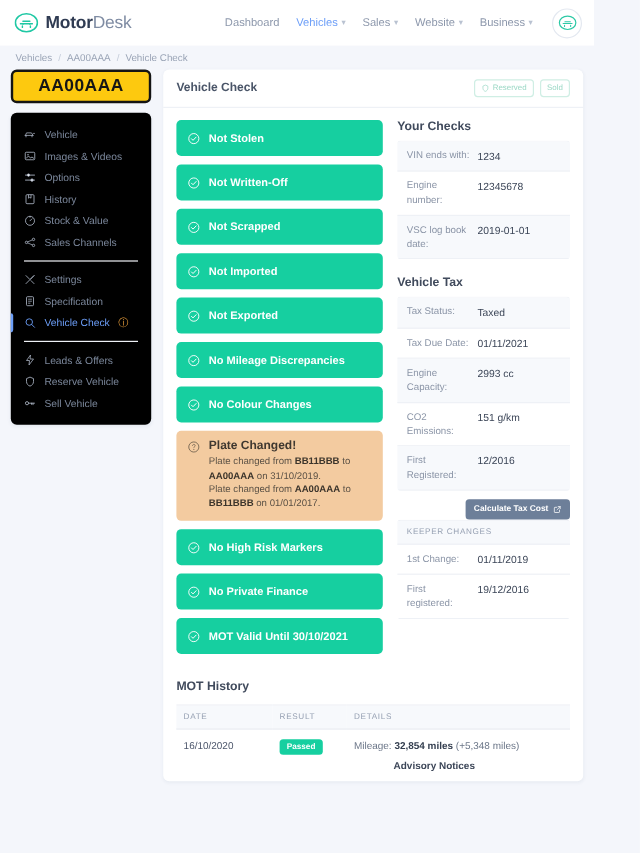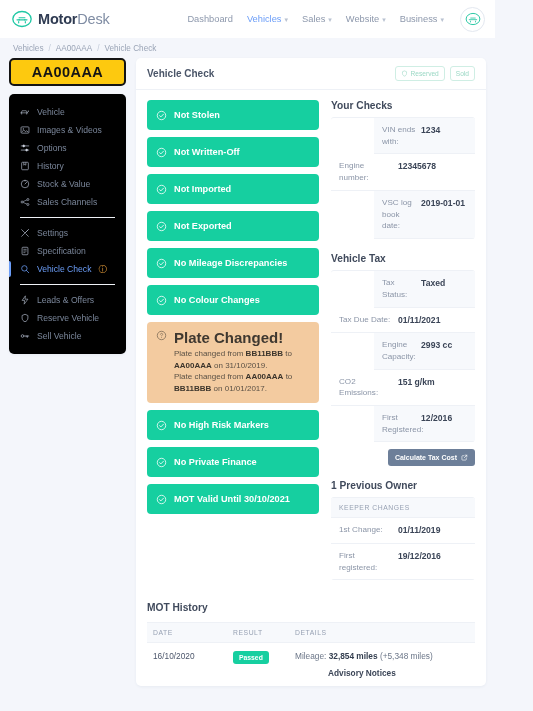--- a/index.html
+++ b/index.html
@@ -105,37 +105,37 @@
     background: #16cfa0; border-radius: 4px; color: #fff;
     padding: 7px 9px; display: flex; align-items: center; gap: 7px;
     font-size: 9.2px; font-weight: 700; min-height: 30px;
   }
   .chk .tick { width: 11px; height: 11px; flex: 0 0 11px; }
   .chk.warn {
     background: #f3cba0; color: #4c4235; align-items: flex-start;
     font-weight: 400; padding: 7px 9px 9px 9px;
   }
   .chk.warn .tick { color: #7b6a55; margin-top: 1px; }
-  .warn-title { font-weight: 700; font-size: 15px; display: block; margin-bottom: 2px; color:#3f3830; }
+  .warn-title { font-weight: 700; font-size: 10px; display: block; margin-bottom: 2px; color:#3f3830; }
   .warn-line { font-size: 8px; line-height: 1.45; color: #5b5145; }
   .warn-line b { font-weight: 700; color: #3b342b; }
 
   
   .info { flex: 1; min-width: 0; }
   .sec-title { font-size: 10.2px; font-weight: 600; color: #404a5c; margin-bottom: 6px; }
   .sec-title.mt { margin-top: 14px; }
   .kv { border-radius: 3px; overflow: hidden; border-top: 1px solid #eef1f6; }
   .kv-row {
     display: flex; align-items: flex-start;
     padding: 6px 8px; border-bottom: 1px solid #eef1f6;
     font-size: 8.1px;
   }
-  .kv-row.alt { background: #f7f9fc; margin-left: 43px; }
+  .kv-row.alt { background: #f7f9fc; }
   .kv-k { width: 46%; flex: 0 0 46%; color: #8b95a7; line-height: 1.45; padding-right: 4px; }
-  .kv-v { flex: 1; color: #3b4557; font-weight: 700; font-size: 8.6px; line-height: 1.45; }
+  .kv-v { flex: 1; color: #3b4557; font-weight: 400; font-size: 8.6px; line-height: 1.45; }
   .kv-head {
     padding: 6px 8px; border-bottom: 1px solid #eef1f6; background: #f7f9fc;
     font-size: 6.8px; letter-spacing: .55px; color: #97a1b3; text-transform: uppercase;
   }
   .btn-row { display: flex; justify-content: flex-end; margin-top: 7px; }
   .solid-btn {
     background: #6d7f99; color: #fff; border: none; border-radius: 3px;
     font-size: 7px; font-weight: 600; padding: 5px 7px; cursor: pointer;
     display: flex; align-items: center; gap: 4px; white-space: nowrap;
     font-family: "Liberation Sans", sans-serif;
@@ -349,20 +349,27 @@
                   <circle cx="12" cy="12" r="9.2" stroke="#fff" stroke-width="1.7"></circle>
                   <path d="M7.8 12.3l2.8 2.8 5.6-5.8" stroke="#fff" stroke-width="1.8" stroke-linecap="round" stroke-linejoin="round"></path>
                 </svg>
               <span>Not Written-Off</span>
             </div>
             <div class="chk">
               <svg class="tick" viewBox="0 0 24 24" fill="none">
                   <circle cx="12" cy="12" r="9.2" stroke="#fff" stroke-width="1.7"></circle>
                   <path d="M7.8 12.3l2.8 2.8 5.6-5.8" stroke="#fff" stroke-width="1.8" stroke-linecap="round" stroke-linejoin="round"></path>
                 </svg>
+              <span>Not Scrapped</span>
+            </div>
+            <div class="chk">
+              <svg class="tick" viewBox="0 0 24 24" fill="none">
+                  <circle cx="12" cy="12" r="9.2" stroke="#fff" stroke-width="1.7"></circle>
+                  <path d="M7.8 12.3l2.8 2.8 5.6-5.8" stroke="#fff" stroke-width="1.8" stroke-linecap="round" stroke-linejoin="round"></path>
+                </svg>
               <span>Not Imported</span>
             </div>
             <div class="chk">
               <svg class="tick" viewBox="0 0 24 24" fill="none">
                   <circle cx="12" cy="12" r="9.2" stroke="#fff" stroke-width="1.7"></circle>
                   <path d="M7.8 12.3l2.8 2.8 5.6-5.8" stroke="#fff" stroke-width="1.8" stroke-linecap="round" stroke-linejoin="round"></path>
                 </svg>
               <span>Not Exported</span>
             </div>
             <div class="chk">
@@ -460,21 +467,20 @@
             <div class="btn-row">
               <button class="solid-btn">
                 <span>Calculate Tax Cost</span>
                 <svg width="7" height="7" viewBox="0 0 24 24" fill="none">
                     <path d="M14 4h6v6M20 4l-9 9" stroke="#fff" stroke-width="2.2" stroke-linecap="round" stroke-linejoin="round"></path>
                     <path d="M18 14v5a1.8 1.8 0 01-1.8 1.8H5A1.8 1.8 0 013.2 19V7.8A1.8 1.8 0 015 6h5" stroke="#fff" stroke-width="2.2" stroke-linecap="round"></path>
                   </svg>
               </button>
             </div>
 
-            <div class="sec-title mt">1 Previous Owner</div>
             <div class="kv">
               <div class="kv-head">KEEPER CHANGES</div>
               <div class="kv-row">
                 <div class="kv-k">1st Change:</div>
                 <div class="kv-v">01/11/2019</div>
               </div>
               <div class="kv-row">
                 <div class="kv-k">First registered:</div>
                 <div class="kv-v">19/12/2016</div>
               </div>

